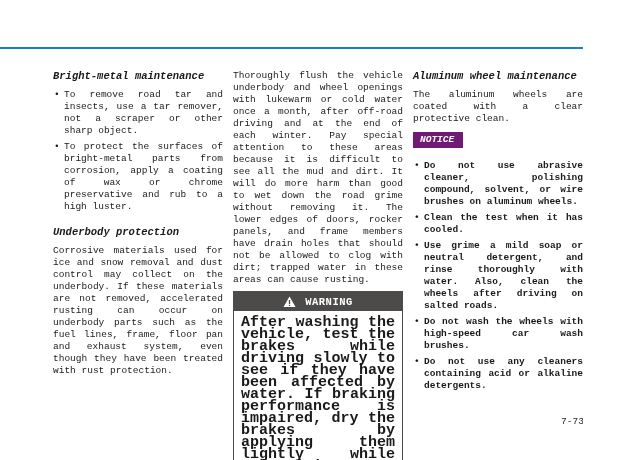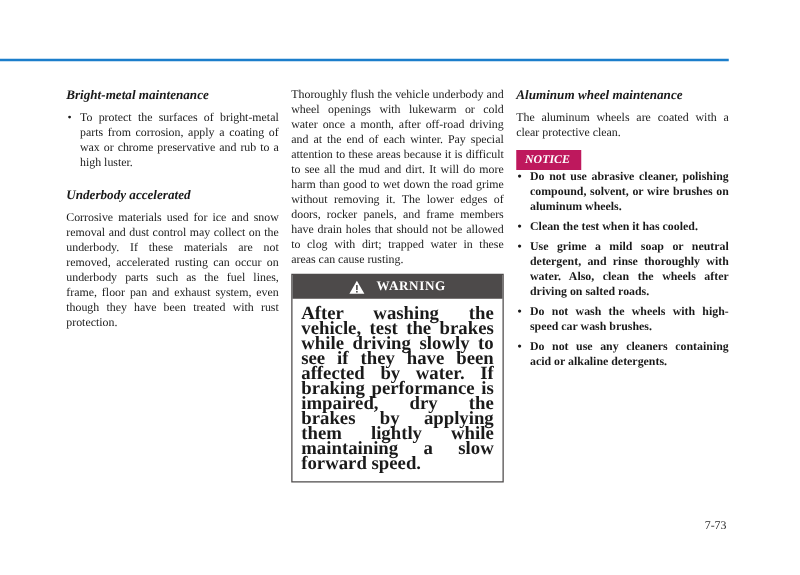--- a/index.html
+++ b/index.html
@@ -1,20 +1,20 @@
 <!DOCTYPE html>
 <html><head>
 <meta charset="utf-8">
 <style>
   html,body{margin:0;padding:0;background:#ffffff;}
   #page{
     position:relative;
     width:583px;height:460px;
     background:#ffffff;
-    font-family:Liberation Serif, serif;
+    font-family:Liberation Mono, monospace;
     color:#1a1a1a;
     overflow:hidden;
   }
   .top-rule{
     position:absolute;left:0;top:47px;
     width:586px;height:2px;
     background:#1b7ecb;
   }
   .col{
     position:absolute;top:70px;width:170px;
@@ -48,23 +48,23 @@
     height:19px;display:flex;align-items:center;justify-content:center;
     gap:9px;font-weight:bold;font-size:10.5px;letter-spacing:0.5px;
   }
   .warn-body{
     padding:6px 7px 8px 7px;
     font-weight:bold;font-size:15px;line-height:12px;text-align:justify;
   }
   .warn-icon{display:inline-block;width:13px;height:12px;}
   
   .notice-chip{
-    display:inline-block;background:#be185d;color:#ffffff;
+    display:inline-block;background:#701a75;color:#ffffff;
     font-weight:bold;font-style:italic;font-size:9.5px;
-    padding:3px 9px 3px 7px;margin:7px 0 0 0;line-height:10px;
+    padding:3px 9px 3px 7px;margin:7px 0 12px 0;line-height:10px;
   }
   .notice-wrap{text-align:left;}
   
   .side-label{
     position:absolute;top:249px;left:584px;width:55px;height:13px;
     transform:rotate(90deg);transform-origin:center center;
     color:#1878be;font-size:9px;line-height:13px;text-align:center;
     white-space:nowrap;
   }
   .side-tab{
@@ -81,23 +81,24 @@
 </head>
 <body>
 
 <div id="page">
 
   <div class="top-rule"></div>
 
   <div class="col" id="col-left">
     <h3 class="heading">Bright-metal maintenance</h3>
     <ul class="bullets">
+      <li>To remove road tar and insects, use a tar remover, not a scraper or other sharp object.</li>
       <li>To protect the surfaces of bright-metal parts from corrosion, apply a coating of wax or chrome preservative and rub to a high luster.</li>
     </ul>
-    <h3 class="heading heading2">Underbody accelerated</h3>
+    <h3 class="heading heading2">Underbody protection</h3>
     <p class="body-par">Corrosive materials used for ice and snow removal and dust control may collect on the underbody. If these materials are not removed, accelerated rusting can occur on underbody parts such as the fuel lines, frame, floor pan and exhaust system, even though they have been treated with rust protection.</p>
   </div>
 
   <div class="col" id="col-mid">
     <p class="body-par">Thoroughly flush the vehicle underbody and wheel openings with lukewarm or cold water once a month, after off-road driving and at the end of each winter. Pay special attention to these areas because it is difficult to see all the mud and dirt. It will do more harm than good to wet down the road grime without removing it. The lower edges of doors, rocker panels, and frame members have drain holes that should not be allowed to clog with dirt; trapped water in these areas can cause rusting.</p>
 
     <div class="warn-box">
       <div class="warn-head">
         <span class="warn-icon">
           <svg viewBox="0 0 26 24" width="13" height="12">

